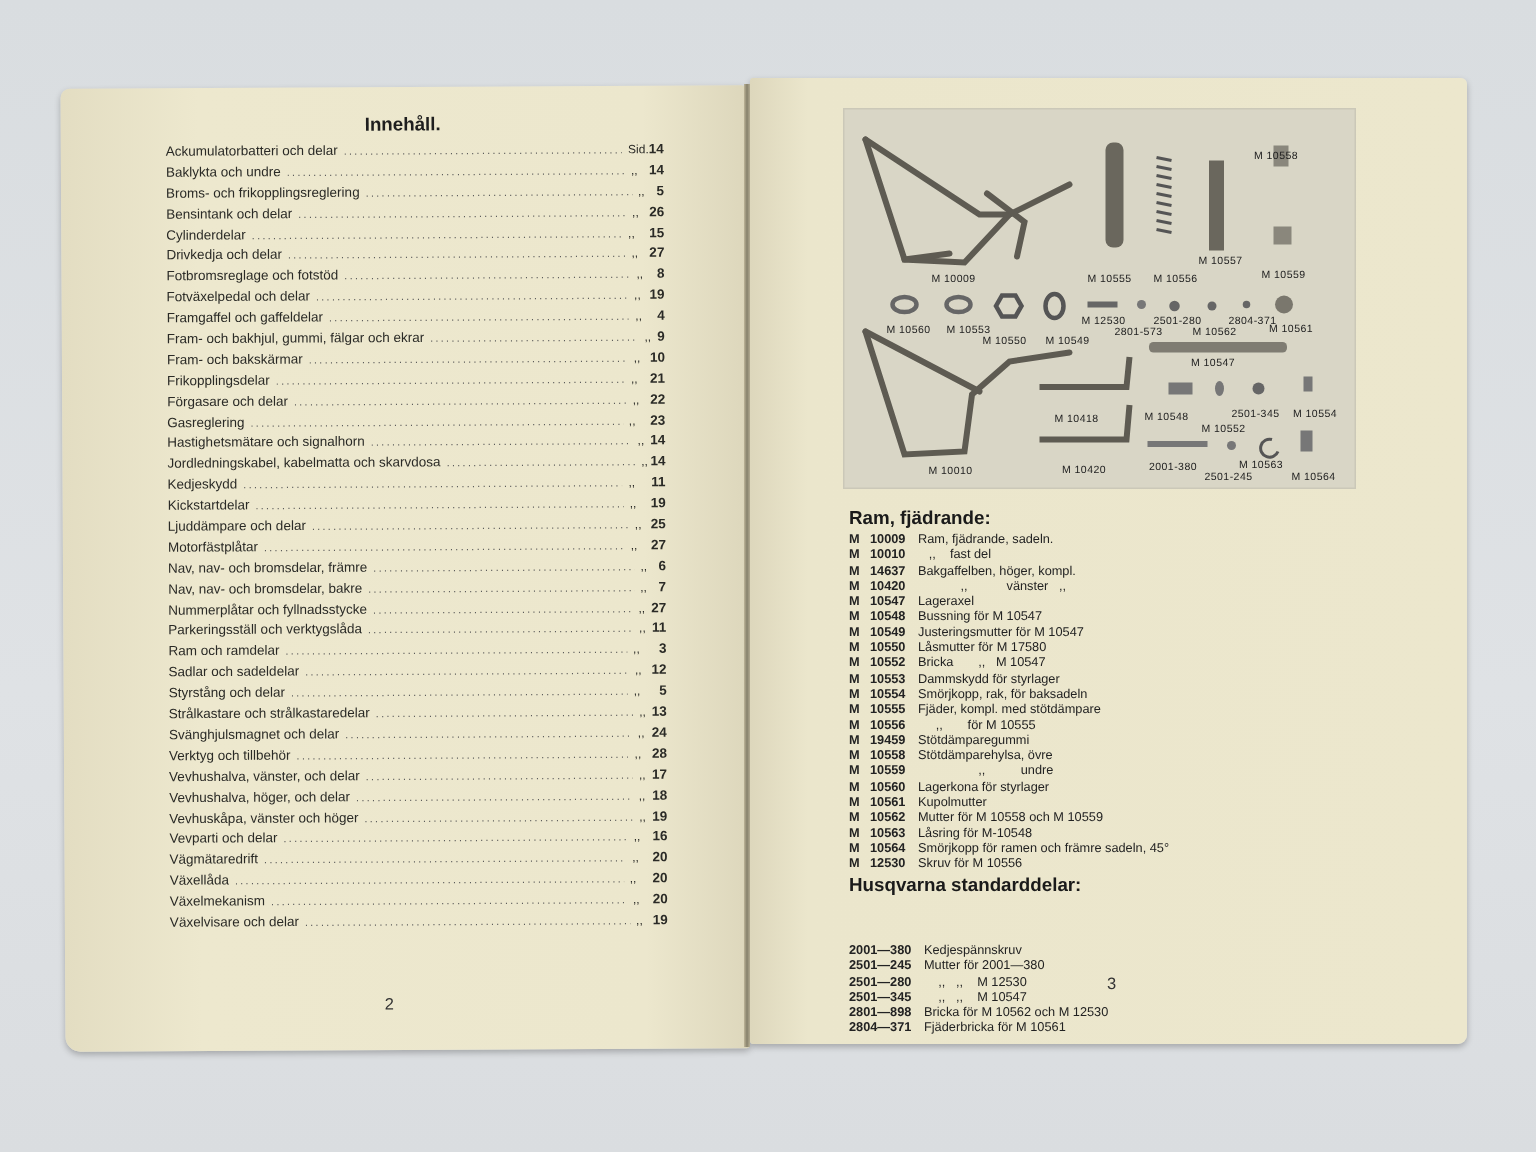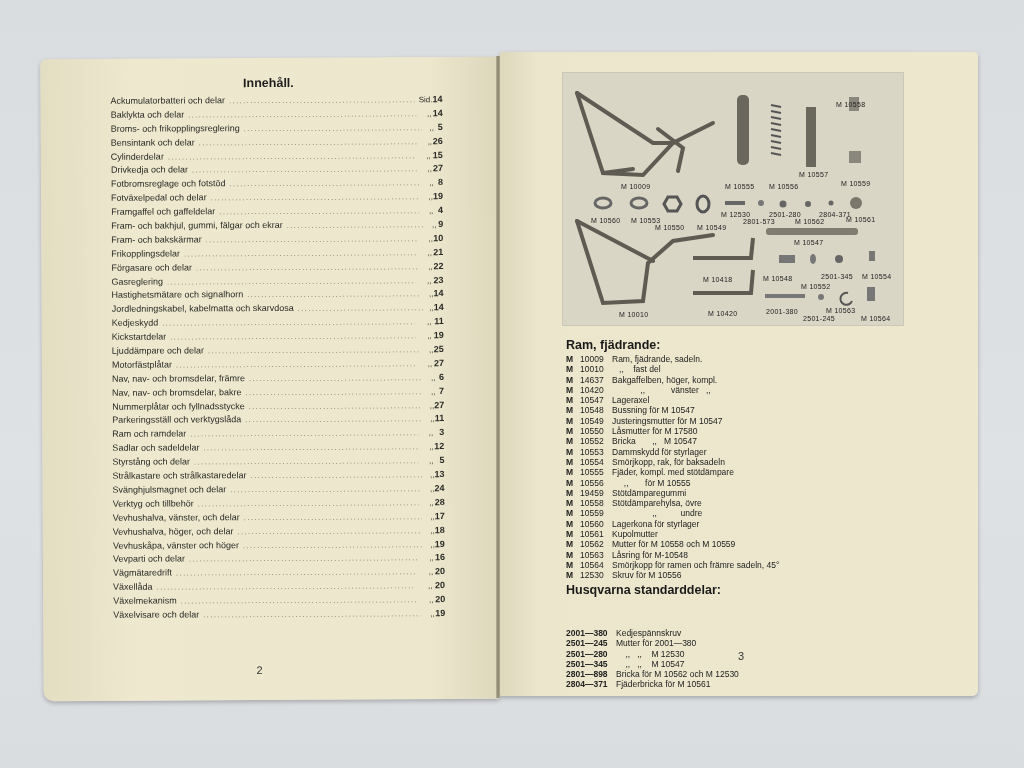--- a/index.html
+++ b/index.html
@@ -39,59 +39,59 @@
   }
   .toc-row {
     display:flex; align-items:baseline; height:13.9px; white-space:nowrap;
   }
   .toc-label { flex:0 0 auto; }
   .toc-dots {
     flex:1 1 auto; overflow:hidden; margin:0 4px; color:#555;
     letter-spacing:1.6px; font-size:7px;
   }
   .toc-dots::after { content:"..............................................................................................................................."; }
-  .toc-sid { width:22px; text-align:right; font-size:8px; }
+  .toc-sid { width:22px; text-align:left; font-size:8px; }
   .toc-page { width:22px; text-align:right; font-weight:bold; }
   .page-num { position:absolute; font-size:11px; color:#333; font-family:"Liberation Sans", sans-serif; }
   .illus {
     position:absolute; left:62px; top:20px; width:340px; height:252px;
     background:#d9d6c6; border:1px solid #cbc8b8;
   }
   .illus .lbl {
     position:absolute; font-size:7px; color:#222; white-space:nowrap;
     font-family:"Liberation Sans", sans-serif; letter-spacing:0.3px;
   }
   .section-title {
     position:absolute; left:66px; font-weight:bold; font-size:12.5px; color:#1a1a1a;
     font-family:"Liberation Sans", sans-serif;
   }
   .parts-list {
     position:absolute; left:66px; font-size:8.5px; color:#222;
     font-family:"Liberation Sans", sans-serif;
   }
   .pl-row { display:flex; height:10.3px; line-height:10.3px; white-space:nowrap; }
   .pl-prefix { width:14px; font-weight:bold; }
-  .pl-num { width:32px; font-weight:normal; }
+  .pl-num { width:32px; font-weight:bold; }
   .pl-code { width:50px; font-weight:bold; }
   .pl-desc { }
 </style>
 </head>
 <body>
 
 <div class="page left">
   <div class="toc-title">Innehåll.</div>
   <div class="toc" id="toc">
       <div class="toc-row">
         <span class="toc-label">Ackumulatorbatteri och delar</span>
         <span class="toc-dots"></span>
         <span class="toc-sid">Sid.</span>
         <span class="toc-page">14</span>
       </div>
       <div class="toc-row">
-        <span class="toc-label">Baklykta och delar</span>
+        <span class="toc-label">Baklykta och undre</span>
         <span class="toc-dots"></span>
         <span class="toc-sid">,,</span>
         <span class="toc-page">14</span>
       </div>
       <div class="toc-row">
         <span class="toc-label">Broms- och frikopplingsreglering</span>
         <span class="toc-dots"></span>
         <span class="toc-sid">,,</span>
         <span class="toc-page">5</span>
       </div>

